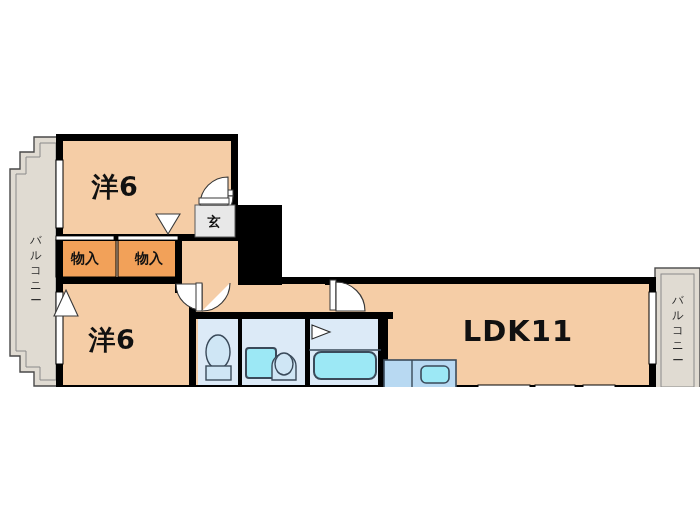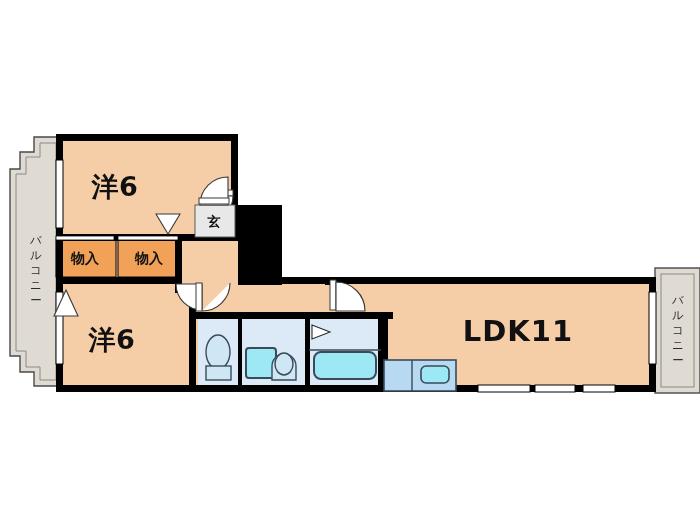--- a/index.html
+++ b/index.html
@@ -3,21 +3,21 @@
 <meta charset="utf-8">
 <style>
   html, body {
     margin: 0;
     padding: 0;
     background: #ffffff;
   }
   #plan {
     position: relative;
     width: 700px;
-    height: 525px;
+    height: 387px;
     background: #ffffff;
     font-family: "DejaVu Sans", "Liberation Sans", sans-serif;
     overflow: hidden;
   }
   svg.floorplan {
     position: absolute;
     left: 0;
     top: 0;
     width: 700px;
     height: 525px;

